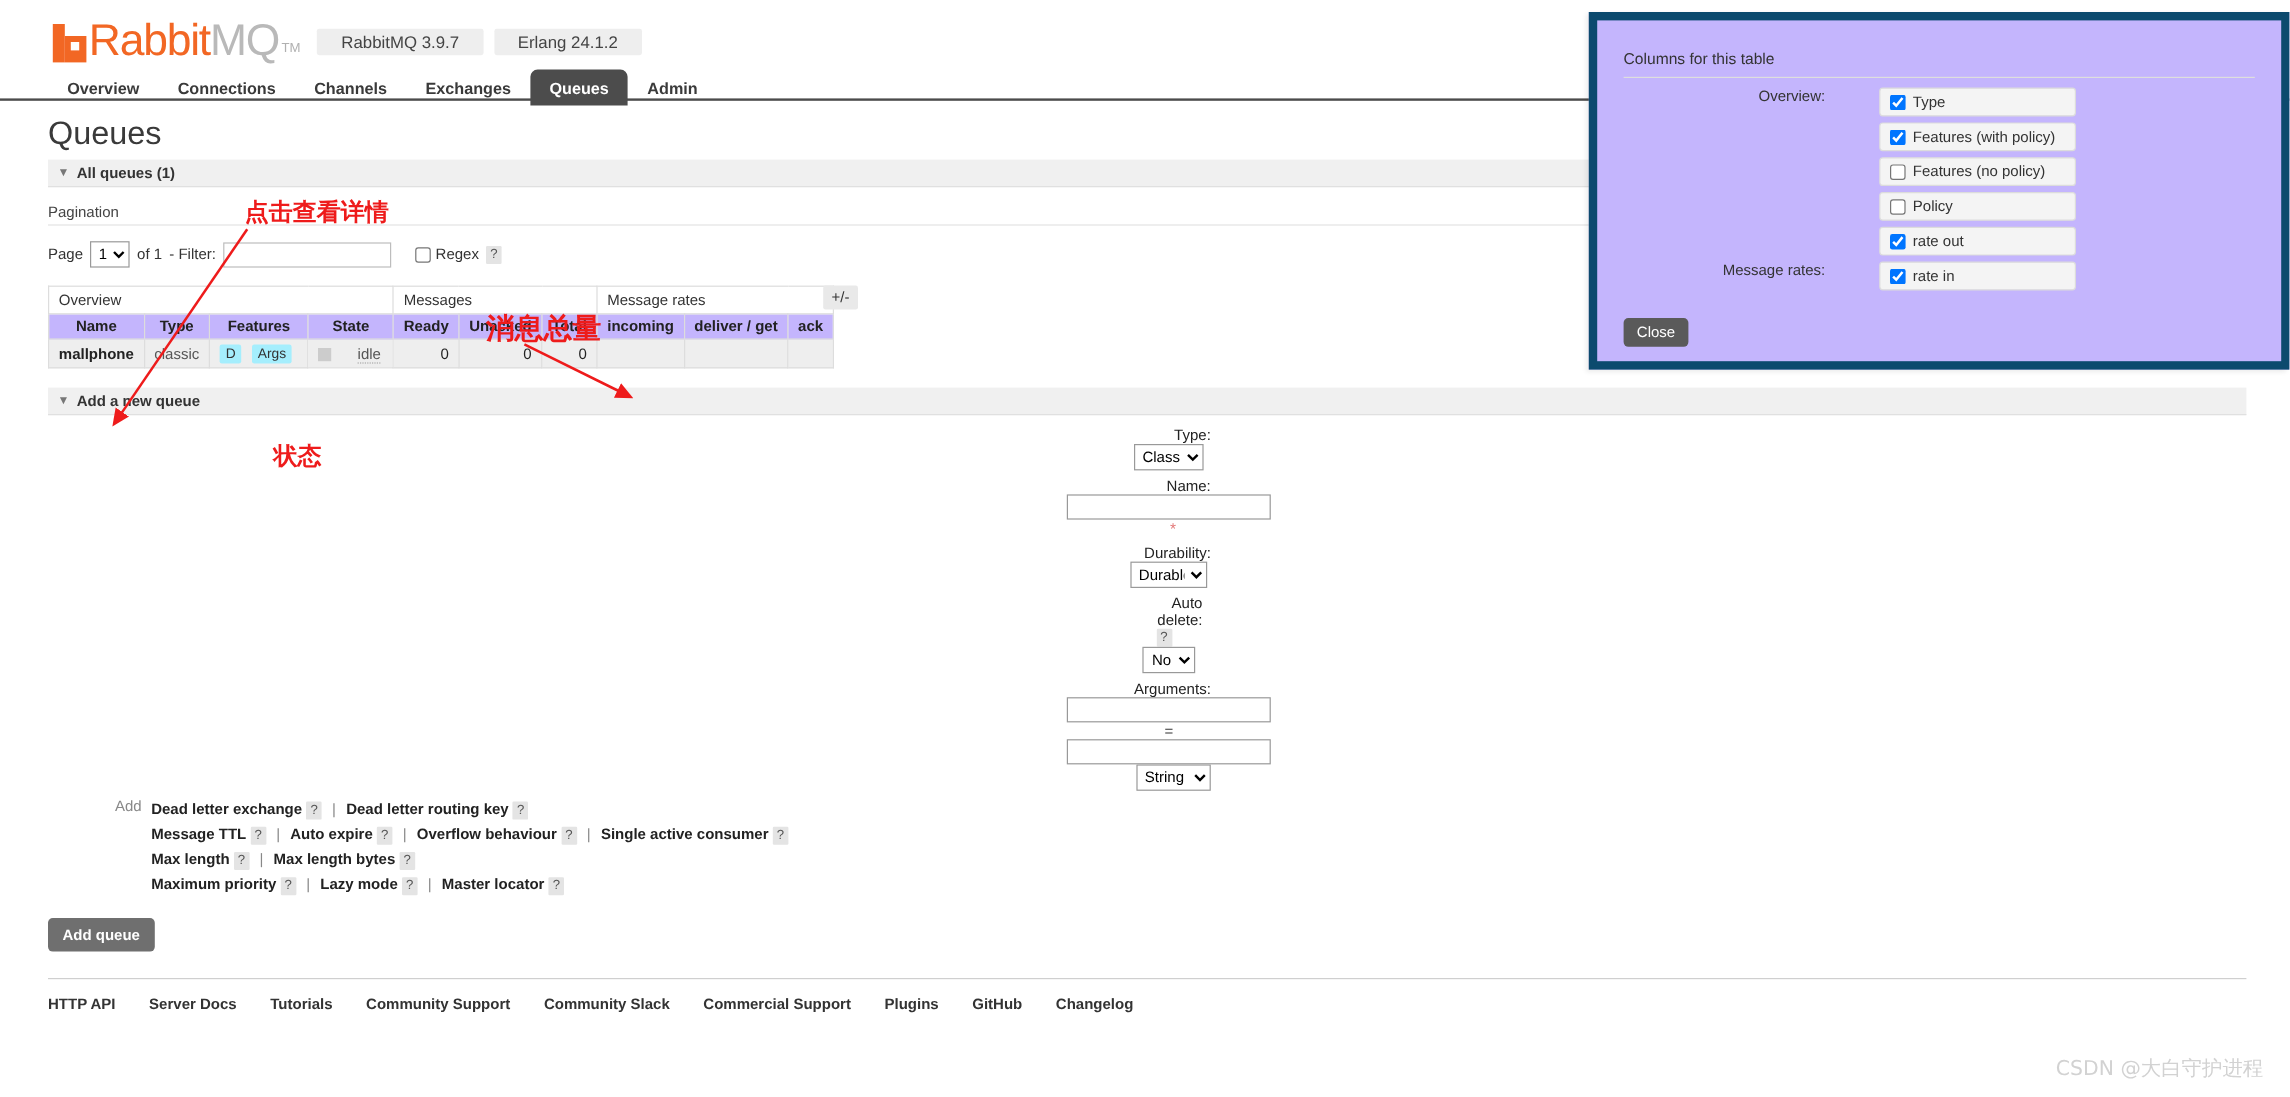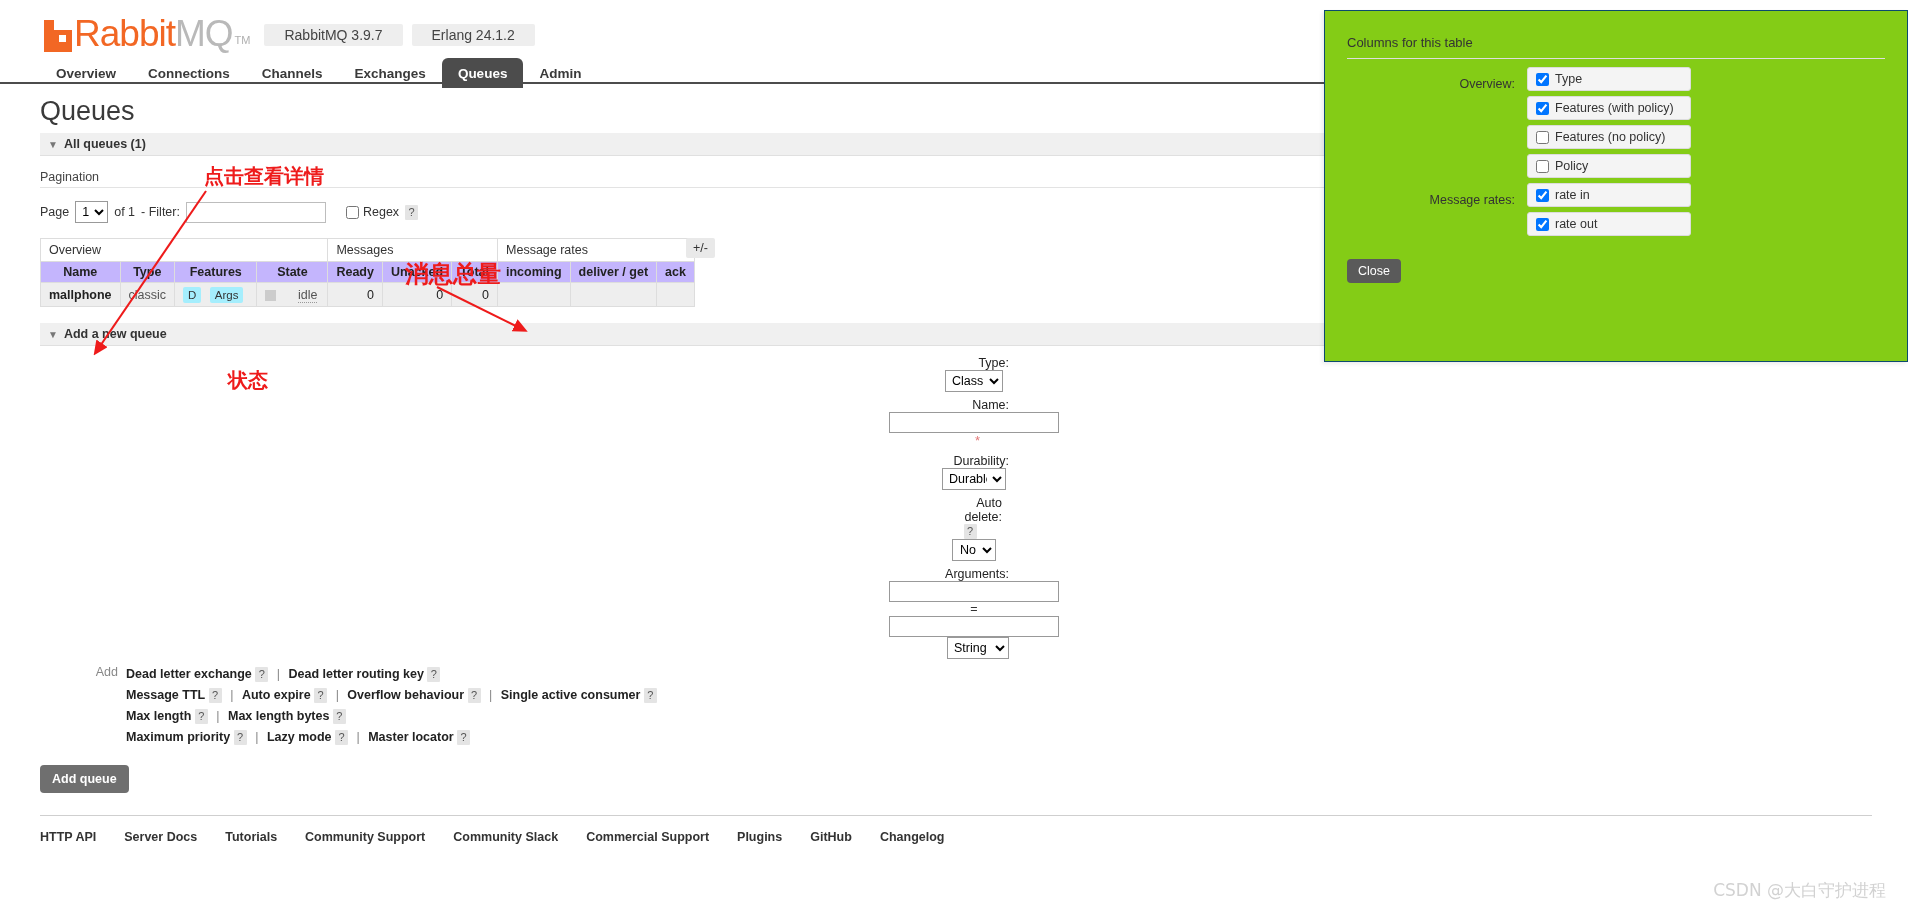--- a/index.html
+++ b/index.html
@@ -194,30 +194,30 @@
     display: flex; flex-wrap: wrap;
   }
   .footer a {
     color: #333; font-size: 12.5px; font-weight: bold;
     text-decoration: none; margin-right: 28px; cursor: pointer;
   }
 
   
   .col-panel {
     position: absolute; left: 1324px; top: 10px;
-    width: 584px; height: 352px;
-    background: #84cc16; border: 1px solid #0c4a6e;
+    width: 584px; height: 298px;
+    background: #c4b5fd; border: 7px solid #0c4a6e;
     box-shadow: -2px 2px 4px rgba(0,0,0,0.08);
     z-index: 20; padding: 14px 0 0 0;
   }
   .col-panel-title {
     font-size: 13px; color: #333; margin: 10px 0 8px 22px;
     padding-bottom: 8px; margin-right: 22px; border-bottom: 1px solid #dedede;
   }
-  .cp-row { display: flex; align-items: flex-end; margin-bottom: 5px; }
+  .cp-row { display: flex; align-items: flex-start; margin-bottom: 5px; gap: 33px; }
   .cp-label {
     width: 202px; text-align: right; padding-right: 12px;
     font-size: 12.5px; color: #333;
   }
   .cp-box {
     width: 164px; border: 1px solid #dcdcdc; background: #f4f4f4;
     border-radius: 3px; padding: 4px 8px; font-size: 12.5px; color: #333;
     display: flex; align-items: center; cursor: pointer;
   }
   .cp-box input { margin: 0 6px 0 0; }
@@ -479,31 +479,31 @@
       </label>
     </div>
     <div class="cp-row">
       <span class="cp-label"></span>
       <label class="cp-box">
         <input type="checkbox" style="">
         <span>Policy</span>
       </label>
     </div>
     <div class="cp-row">
+      <span class="cp-label"></span>
+      <label class="cp-box">
+        <input type="checkbox" checked="" style="">
+        <span>rate out</span>
+      </label>
+    </div>
+    <div class="cp-row">
       <span class="cp-label">Message rates:</span>
       <label class="cp-box">
         <input type="checkbox" checked="" style="">
         <span>rate in</span>
-      </label>
-    </div>
-    <div class="cp-row">
-      <span class="cp-label"></span>
-      <label class="cp-box">
-        <input type="checkbox" checked="" style="">
-        <span>rate out</span>
       </label>
     </div>
 
     <button class="cp-close">Close</button>
   </div>
 
   <svg class="arrows">
     <defs>
       <marker id="ah" markerWidth="7" markerHeight="7" refX="5" refY="3.2" orient="auto" markerUnits="strokeWidth">
         <path d="M0,0 L7,3.2 L0,6.4 z" fill="#ee1b1b"></path>

